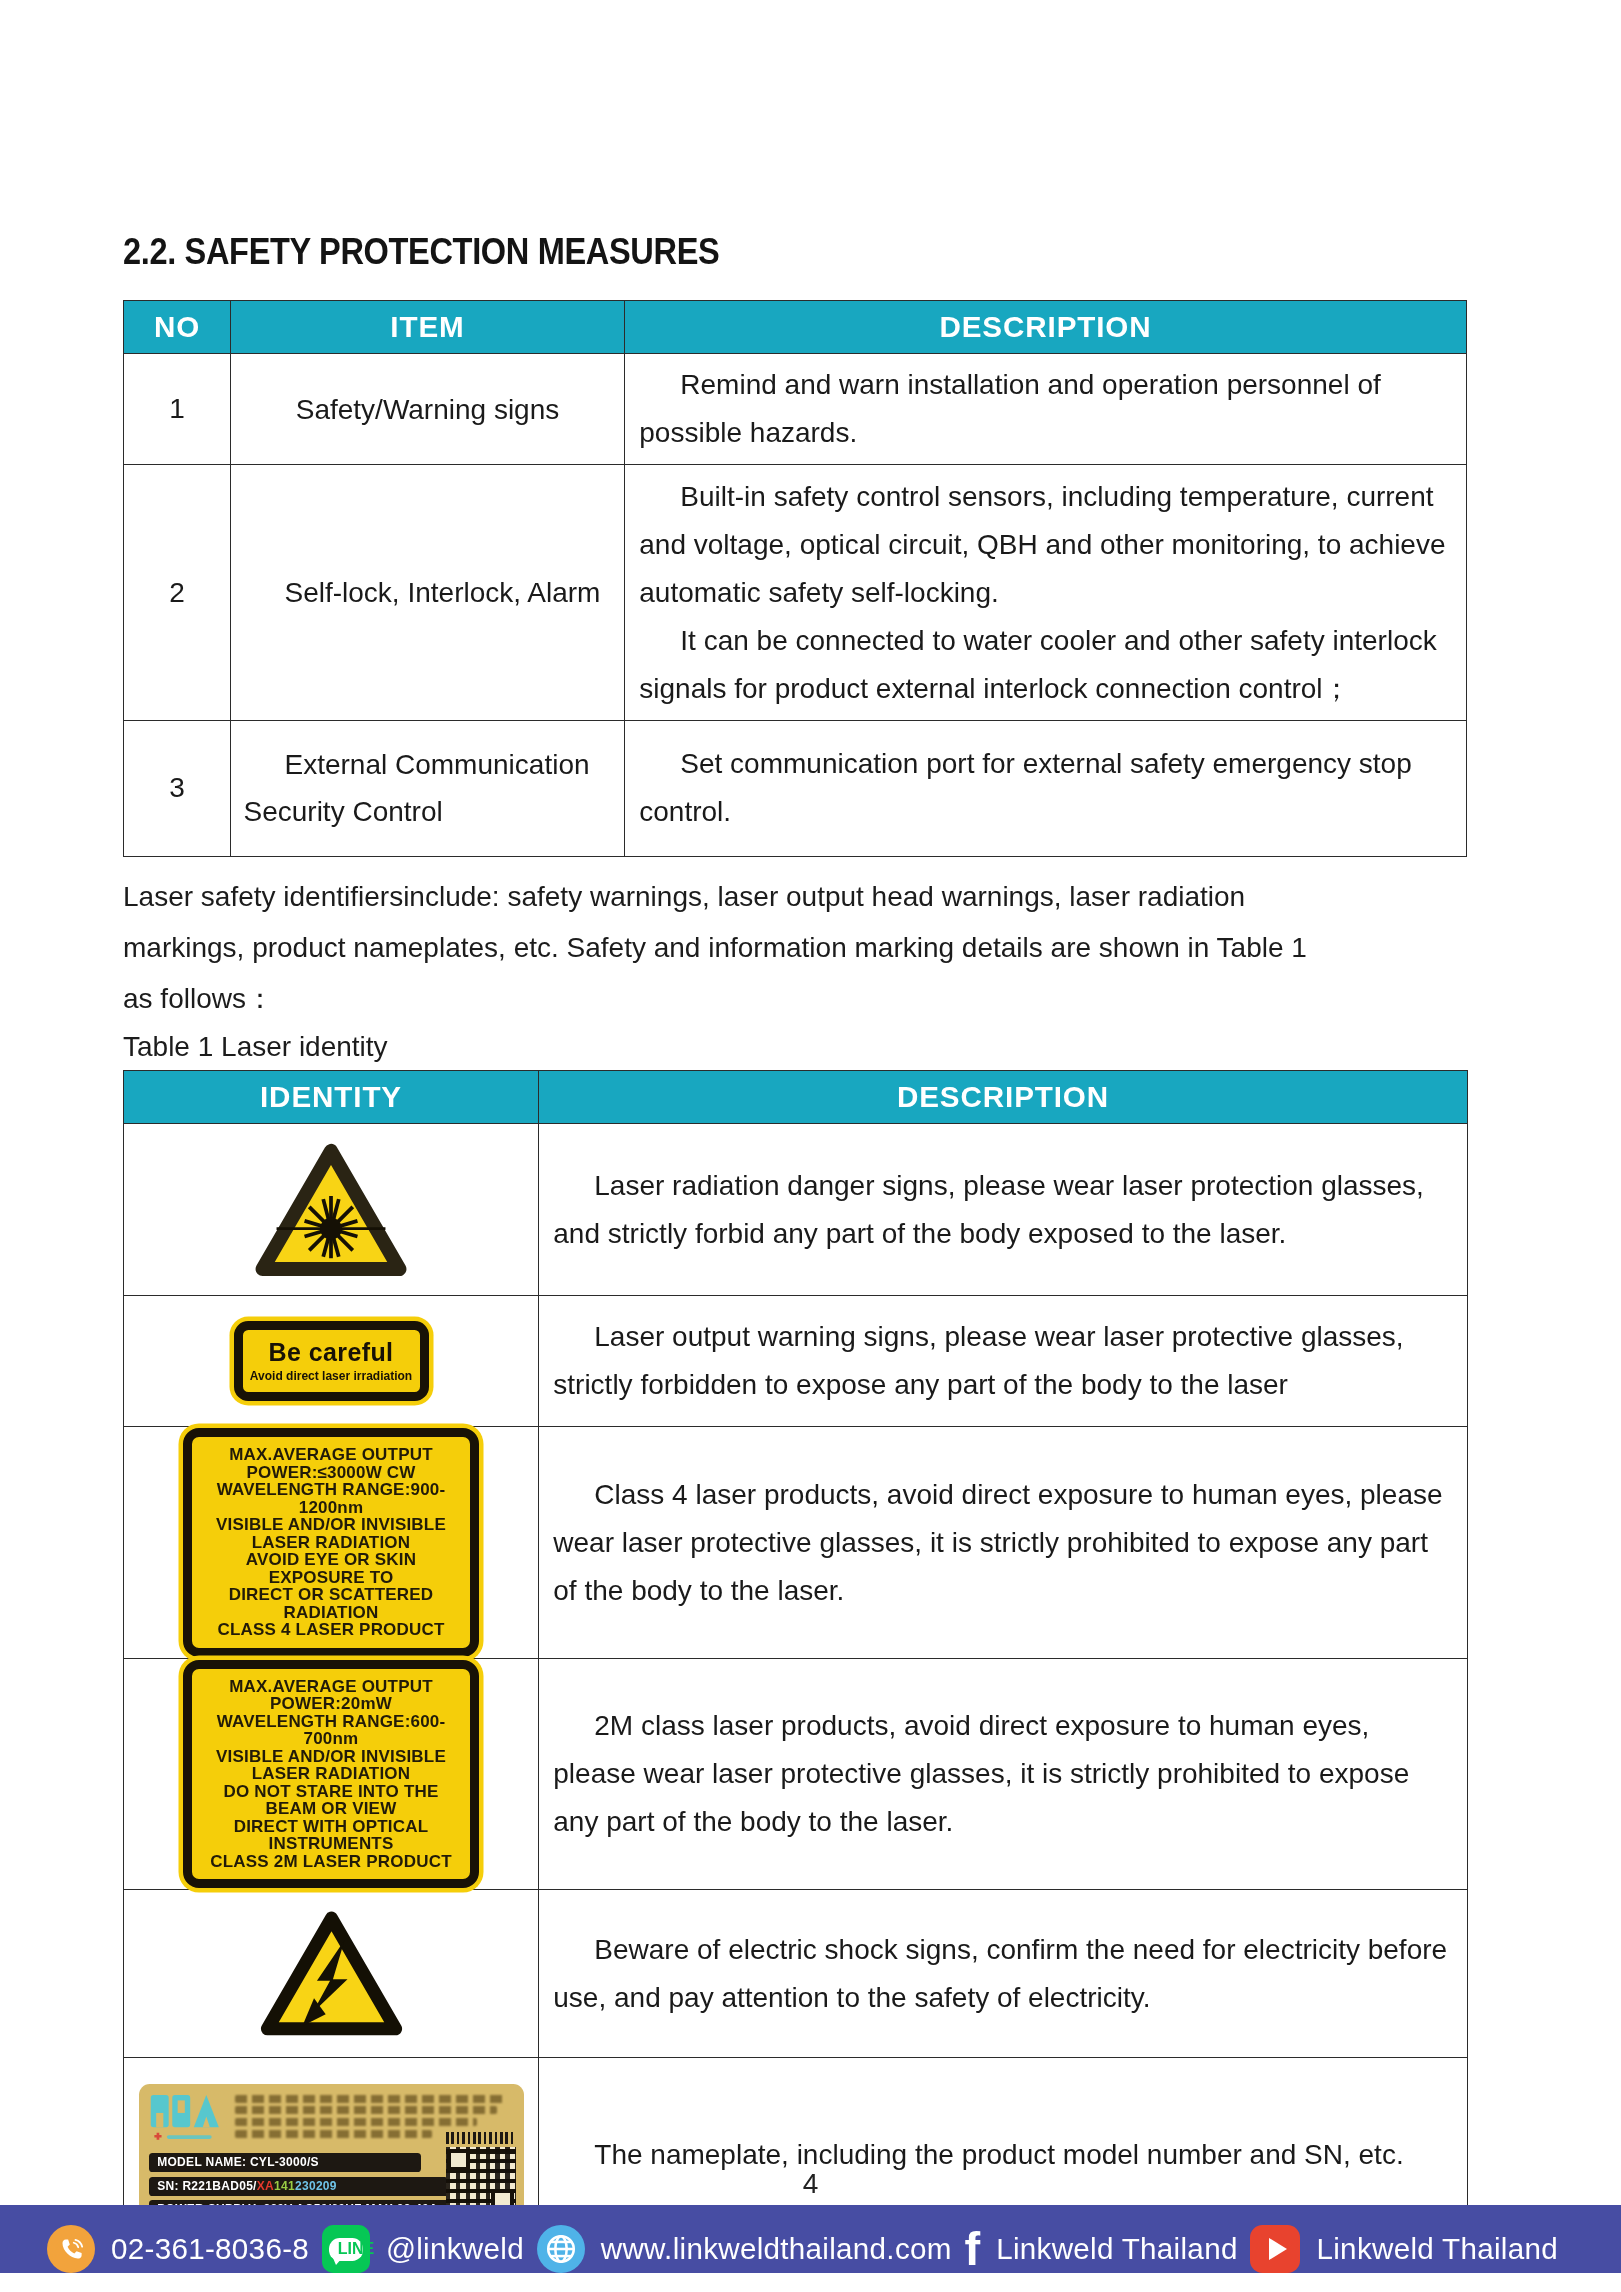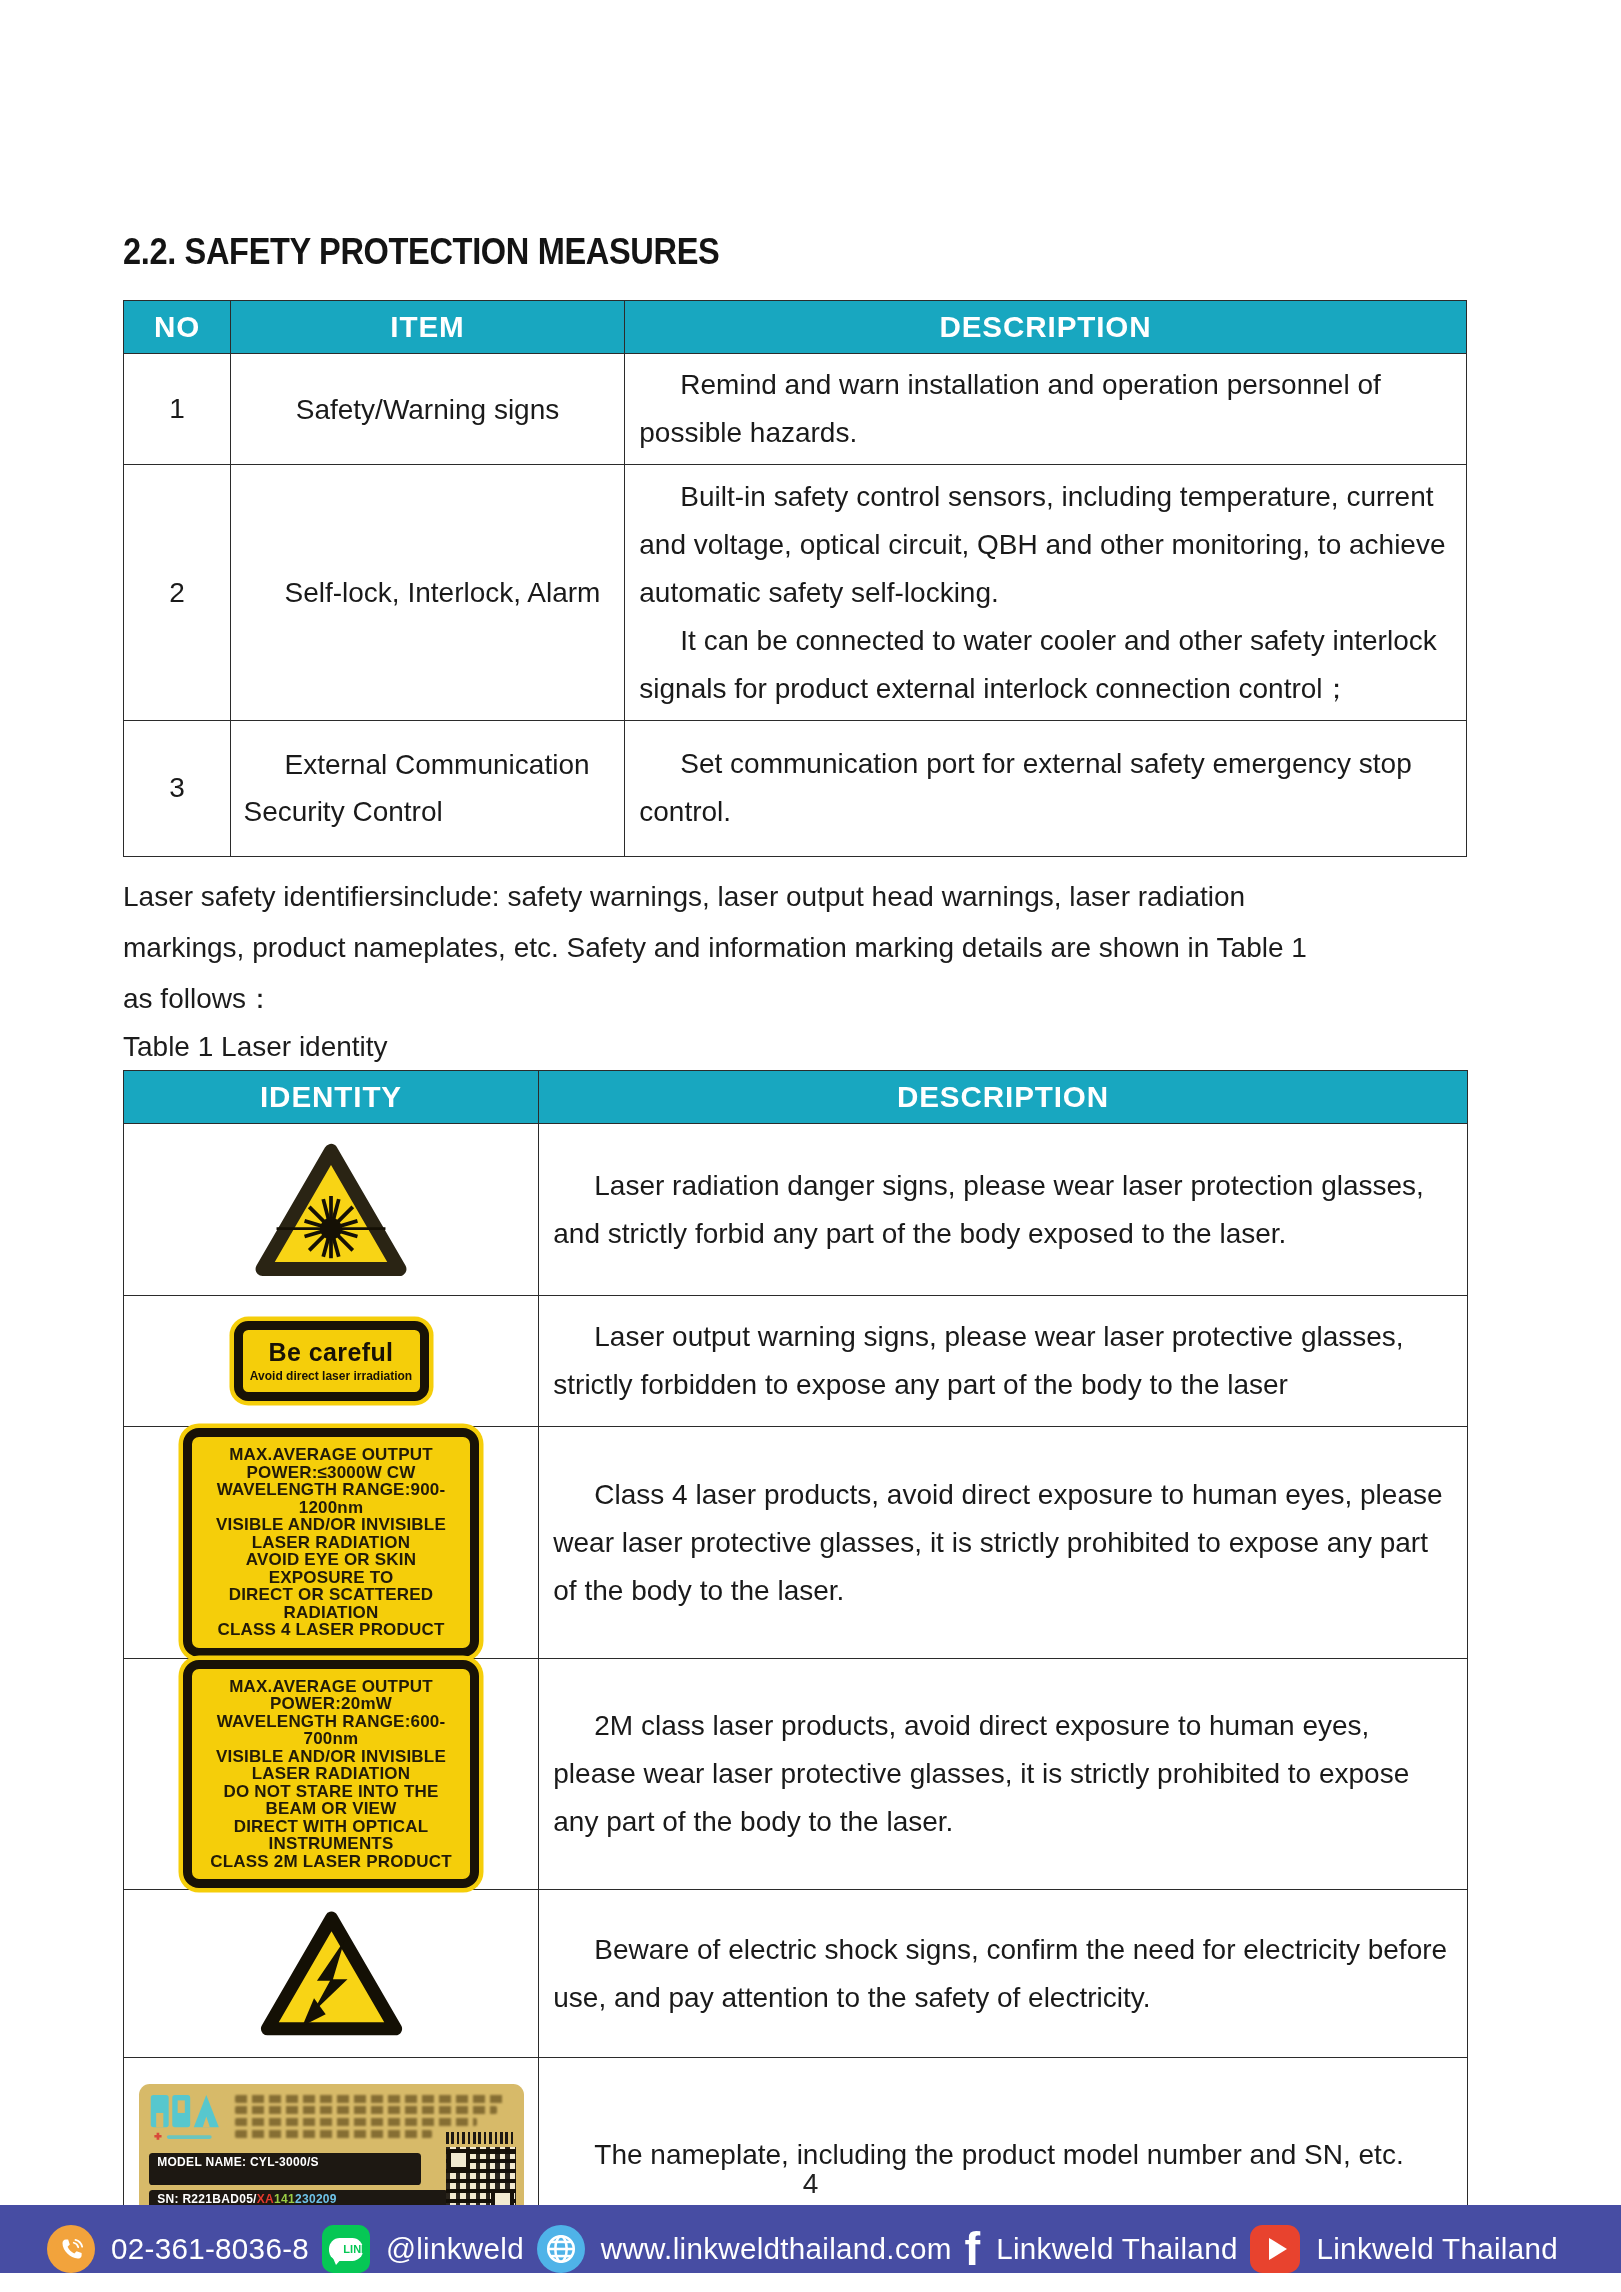--- a/index.html
+++ b/index.html
@@ -47,21 +47,21 @@
   .bclabel .t2{font-size:12px;font-weight:700;color:#181206;text-align:center;margin-top:2.7px;}
 
   
   .nameplate{position:relative;display:inline-block;width:385px;height:136px;background:#d7ba69;
              border-radius:10.7px;text-align:left;box-sizing:border-box;padding:9px 9px 7.2px 10.7px;overflow:hidden;}
   .np-top{display:flex;gap:9px;}
   .np-blur{margin-top:1.8px;}
   .np-blur .row{height:8px;margin-bottom:3.6px;border-radius:1.8px;filter:blur(0.9px);
      background:repeating-linear-gradient(90deg,rgba(80,60,15,0.6) 0 11.6px,rgba(80,60,15,0) 11.6px 17px);}
   .pill{background:#1d1812;border-radius:3.6px;color:#ffffff;font-size:12px;font-weight:700;
-        letter-spacing:0.3px;height:32px;line-height:19px;padding-left:8px;margin-top:4.5px;overflow:hidden;white-space:nowrap;}
+        letter-spacing:0.3px;height:19px;line-height:19px;padding-left:8px;margin-top:4.5px;overflow:hidden;white-space:nowrap;}
   .pill-model{width:264px;}
   .pill-sn{width:291px;}
   .pill-power{width:296px;}
   .sn-red{color:#e4392c;} .sn-green{color:#9acc44;} .sn-blue{color:#6fc3e8;}
   .qr-block{position:absolute;right:8px;bottom:7.2px;width:70px;}
   .qr-barcode{height:12.5px;margin-bottom:2.7px;
      background:repeating-linear-gradient(90deg,#1d1812 0 2.7px,rgba(0,0,0,0) 2.7px 5.4px);}
   .qr{width:70px;height:66px;background:
        repeating-linear-gradient(90deg,rgba(20,15,8,0.9) 0 4.5px,rgba(0,0,0,0) 4.5px 9.9px),
        repeating-linear-gradient(0deg,#171209 0 4.5px,#f2ead0 4.5px 9.9px);position:relative;}
@@ -74,21 +74,21 @@
   .footbar{position:absolute;left:0;bottom:19.7px;width:1621px;height:68px;background:#474da3;
            display:flex;align-items:flex-end;justify-content:space-between;padding:0 63px 0 47px;box-sizing:border-box;}
   .f-item{display:flex;align-items:center;gap:16px;}
   .f-label{color:#ffffff;font-size:29.6px;font-weight:500;letter-spacing:0.3px;white-space:nowrap;}
   .ic-circle{width:48px;height:48px;border-radius:50%;display:flex;align-items:center;justify-content:center;}
   .ic-phone{background:#f2a33c;}
   .ic-line{width:48px;height:48px;border-radius:11.6px;background:#06c755;display:flex;align-items:center;justify-content:center;position:relative;}
   .line-bubble{width:34px;height:23px;background:#ffffff;border-radius:10.7px;display:flex;align-items:center;justify-content:center;position:relative;}
   .line-bubble:after{content:"";position:absolute;left:4.5px;bottom:-4.5px;width:0;height:0;
       border-left:3.6px solid transparent;border-right:6.3px solid transparent;border-top:7.2px solid #ffffff;}
-  .line-txt{color:#06c755;font-size:11px;font-weight:800;letter-spacing:0;margin-left:20px;}
+  .line-txt{color:#06c755;font-size:16px;font-weight:800;letter-spacing:0;margin-left:20px;}
   .ic-globe{background:#4fb3e8;}
   .ic-fb{color:#ffffff;font-size:47px;font-weight:800;line-height:48px;}
   .ic-yt{width:50px;height:48px;border-radius:12.5px;background:#e8432e;display:flex;align-items:center;justify-content:center;}
   .yt-tri{width:0;height:0;border-left:18px solid #ffffff;border-top:11.6px solid transparent;border-bottom:11.6px solid transparent;margin-left:4.5px;}
 </style>
 </head>
 <body>
 
 <div class="page">
 

